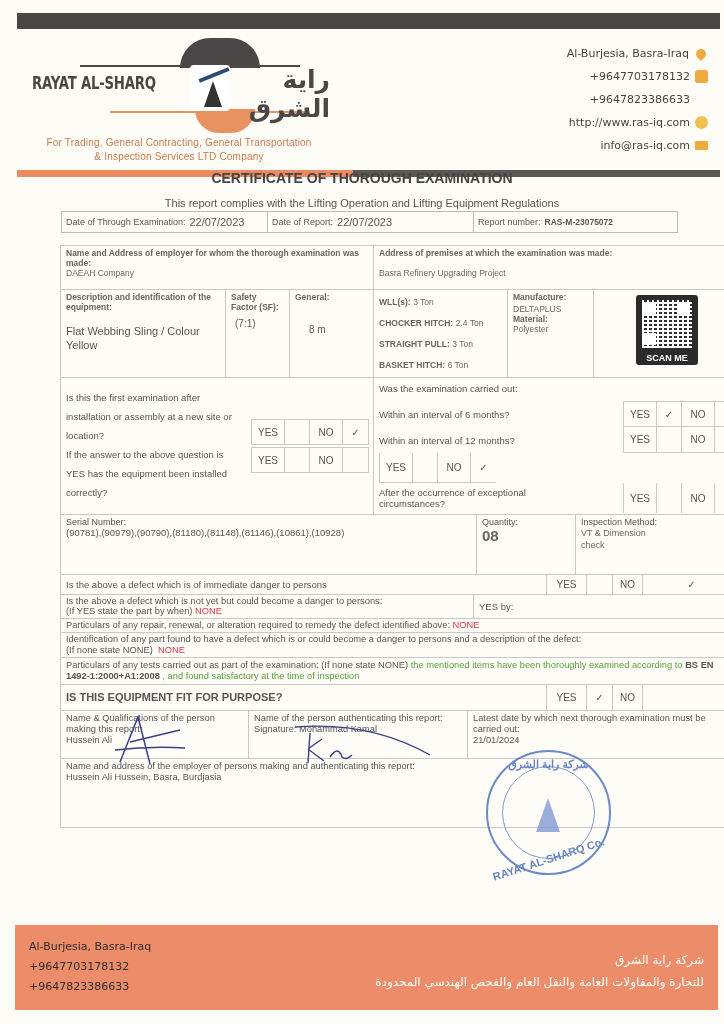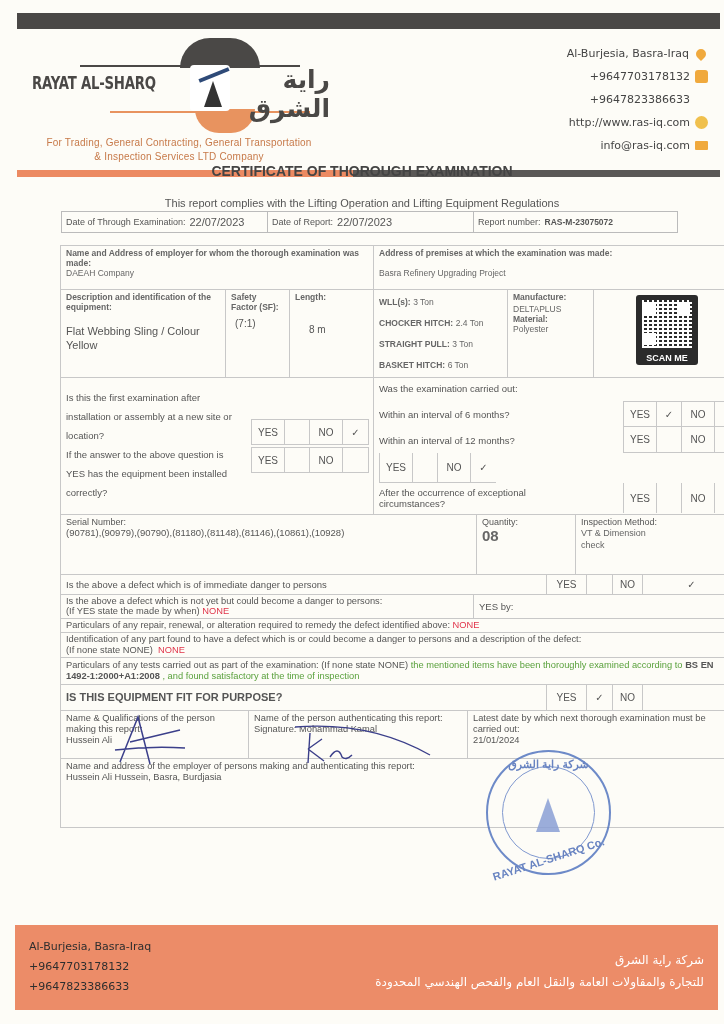--- a/index.html
+++ b/index.html
@@ -26,21 +26,21 @@
   .ic-pin { background: #f0a93d; border-radius: 50% 50% 50% 0; transform: rotate(-45deg); width: 10px !important; height: 10px !important; margin: 0 2px; }
   .ic-phone { background: #f0a93d; border-radius: 3px 3px 2px 2px; }
   .ic-web { background: #f0c04d; border-radius: 50%; }
   .ic-mail { background: #f0a93d; border-radius: 1px; height: 9px !important; }
   .ic-blank { visibility: hidden; }
 
   .divider { position: absolute; top: 170px; height: 7px; }
   .divider.orange { left: 17px; width: 336px; background: #ec8a62; }
   .divider.dark { left: 353px; width: 367px; background: #5a5856; }
 
-  .cert-title { position: absolute; left: 0; width: 724px; top: 163px; text-align: center; font-size: 14px; font-weight: bold; color: #444; }
+  .cert-title { position: absolute; left: 0; width: 724px; top: 170px; text-align: center; font-size: 14px; font-weight: bold; color: #444; }
   .cert-sub { position: absolute; left: 0; width: 724px; top: 197px; text-align: center; font-size: 11px; color: #555; }
 
   .datebar { position: absolute; left: 61px; top: 211px; width: 617px; height: 22px; border: 1px solid #bbb; display: flex; font-size: 9px; }
   .datebar .c { display: flex; align-items: center; padding-left: 4px; border-right: 1px solid #bbb; gap: 4px; }
   .datebar .c:last-child { border-right: none; }
   .datebar .v { font-size: 11px; color: #555; }
   .datebar .v.b { font-size: 8.5px; font-weight: bold; }
 
   .form { position: absolute; left: 60px; top: 245px; width: 681px; border: 1px solid #c8c8c8; font-size: 9px; color: #555; }
   .r { display: flex; border-bottom: 1px solid #c8c8c8; }
@@ -162,21 +162,21 @@
   <div class="r" style="height:88px">
     <div class="cell" style="width:165px">
       <div class="lbl">Description and identification of the equipment:</div>
       <div style="font-size:11px;margin-top:12px;line-height:14px">Flat Webbing Sling / Colour Yellow</div>
     </div>
     <div class="cell" style="width:64px">
       <div class="lbl">Safety Factor (SF):</div>
       <div style="font-size:10px;margin-top:6px;padding-left:4px">(7:1)</div>
     </div>
     <div class="cell" style="width:84px">
-      <div class="lbl">Length:</div>
+      <div class="lbl">General:</div>
       <div style="font-size:10px;margin-top:22px;padding-left:14px">8 m</div>
     </div>
     <div class="cell" style="width:134px;line-height:21px">
       <div><span class="lbl">WLL(s):</span> <span class="val">3 Ton</span></div>
       <div><span class="lbl">CHOCKER HITCH:</span> <span class="val">2.4 Ton</span></div>
       <div><span class="lbl">STRAIGHT PULL:</span> <span class="val">3 Ton</span></div>
       <div><span class="lbl">BASKET HITCH:</span> <span class="val">6 Ton</span></div>
     </div>
     <div class="cell" style="width:86px">
       <div class="lbl">Manufacture:</div>
@@ -274,21 +274,21 @@
       <span style="width:40px;border-right:1px solid #c8c8c8;text-align:center;line-height:19px">YES</span>
       <span style="width:26px;border-right:1px solid #c8c8c8"></span>
       <span style="width:30px;border-right:1px solid #c8c8c8;text-align:center;line-height:19px">NO</span>
       <span style="flex:1;text-align:center;line-height:19px">✓</span>
     </div>
   </div>
 
   <div class="r" style="height:24px">
     <div class="cell" style="width:413px;font-size:9.3px;line-height:10px;padding-top:1px">
       <div>Is the above a defect which is not yet but could become a danger to persons:</div>
-      <div><span>(If YES state the made by when)</span> <span class="red">NONE</span></div>
+      <div><span>(If YES state the part by when)</span> <span class="red">NONE</span></div>
     </div>
     <div class="cell" style="flex:1;font-size:9.5px;line-height:20px">YES by:</div>
   </div>
 
   <div class="r" style="height:14px">
     <div class="cell" style="flex:1;font-size:9.3px;line-height:10px;padding-top:1px">
       <span>Particulars of any repair, renewal, or alteration required to remedy the defect identified above:</span> <span class="red">NONE</span>
     </div>
   </div>
 

